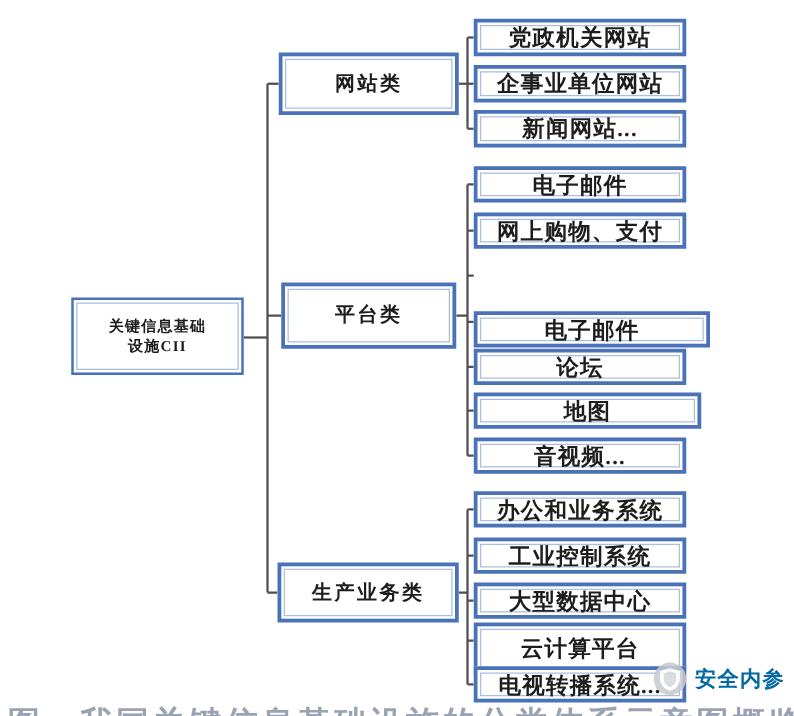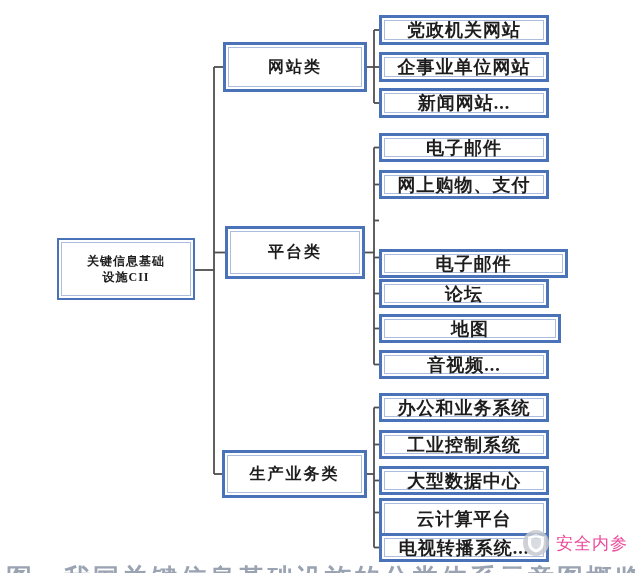--- a/index.html
+++ b/index.html
@@ -15,21 +15,21 @@
     display:flex;align-items:center;justify-content:center;
     color:#1d1d1d;font-weight:bold;text-align:center;
   }
   .leaf{font-size:18px;letter-spacing:1px;}
   .cat{font-size:16px;letter-spacing:2px;}
   .root{flex-direction:column;font-size:12px;line-height:1.35;border-width:2px;letter-spacing:1px;}
   .watermark{position:absolute;left:522px;top:529px;display:flex;align-items:center;}
   .wm-logo{width:28px;height:28px;opacity:.85;}
   .wm-text{
     margin-left:6px;font-family:"Liberation Sans","DejaVu Sans",sans-serif;
-    font-size:17px;font-weight:normal;color:#ec4899;letter-spacing:1px;white-space:nowrap;
+    font-size:17px;font-weight:bold;color:#0369a1;letter-spacing:1px;white-space:nowrap;
   }
   .caption{
     position:absolute;left:6px;top:561px;white-space:nowrap;
     font-size:26px;font-weight:bold;color:#9aa3b2;letter-spacing:3px;
     font-family:"Liberation Serif","DejaVu Serif",serif;
   }
 </style>
 </head>
 <body>
 

